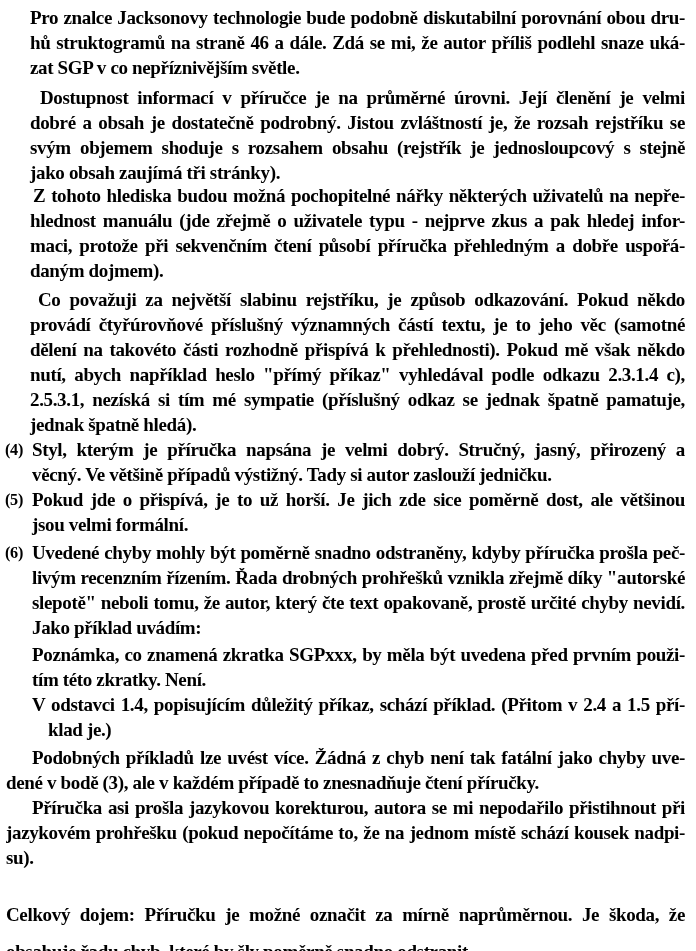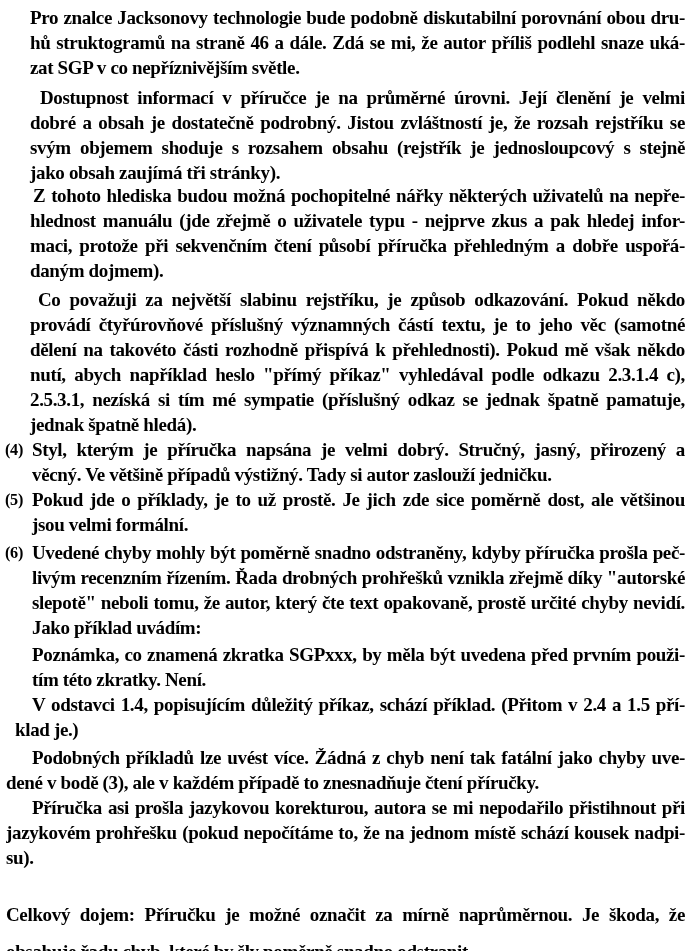--- a/index.html
+++ b/index.html
@@ -62,39 +62,39 @@
   </div>
 
   <div>
     <div class="num" style="left:5px; top:440px;">(4)</div>
     <div class="line j" style="left:32px; top:440px; width:653px;">Styl, kterým je příručka napsána je velmi dobrý. Stručný, jasný, přirozený a</div>
     <div class="line" style="left:32px; top:465px;">věcný. Ve většině případů výstižný. Tady si autor zaslouží jedničku.</div>
   </div>
 
   <div>
     <div class="num" style="left:5px; top:490px;">(5)</div>
-    <div class="line j" style="left:32px; top:490px; width:653px;">Pokud jde o příklady, je to už prostě. Je jich zde sice poměrně dost, ale většinou</div>
+    <div class="line j" style="left:32px; top:490px; width:653px;">Pokud jde o přispívá, je to už horší. Je jich zde sice poměrně dost, ale většinou</div>
     <div class="line" style="left:32px; top:515px;">jsou velmi formální.</div>
   </div>
 
   <div>
     <div class="num" style="left:5px; top:543px;">(6)</div>
     <div class="line j" style="left:32px; top:543px; width:653px;">Uvedené chyby mohly být poměrně snadno odstraněny, kdyby příručka prošla peč-</div>
     <div class="line j" style="left:32px; top:568px; width:653px;">livým recenzním řízením. Řada drobných prohřešků vznikla zřejmě díky "autorské</div>
     <div class="line j" style="left:32px; top:593px; width:653px;">slepotě" neboli tomu, že autor, který čte text opakovaně, prostě určité chyby nevidí.</div>
     <div class="line" style="left:32px; top:618px;">Jako příklad uvádím:</div>
 
     <div>
       <div class="line j" style="left:32px; top:645px; width:653px;">Poznámka, co znamená zkratka SGPxxx, by měla být uvedena před prvním použi-</div>
       <div class="line" style="left:32px; top:670px;">tím této zkratky. Není.</div>
     </div>
 
     <div>
       <div class="line j" style="left:32px; top:695px; width:653px;">V odstavci 1.4, popisujícím důležitý příkaz, schází příklad. (Přitom v 2.4 a 1.5 pří-</div>
-      <div class="line" style="left:15px; top:720px;">klad je.)</div>
+      <div class="line" style="left:48px; top:720px;">klad je.)</div>
     </div>
 
     <div>
       <div class="line j" style="left:32px; top:748px; width:653px;">Podobných příkladů lze uvést více. Žádná z chyb není tak fatální jako chyby uve-</div>
       <div class="line" style="left:6px; top:773px;">dené v bodě (3), ale v každém případě to znesnadňuje čtení příručky.</div>
     </div>
 
     <div>
       <div class="line j" style="left:32px; top:798px; width:653px;">Příručka asi prošla jazykovou korekturou, autora se mi nepodařilo přistihnout při</div>
       <div class="line j" style="left:6px; top:823px; width:679px;">jazykovém prohřešku (pokud nepočítáme to, že na jednom místě schází kousek nadpi-</div>

